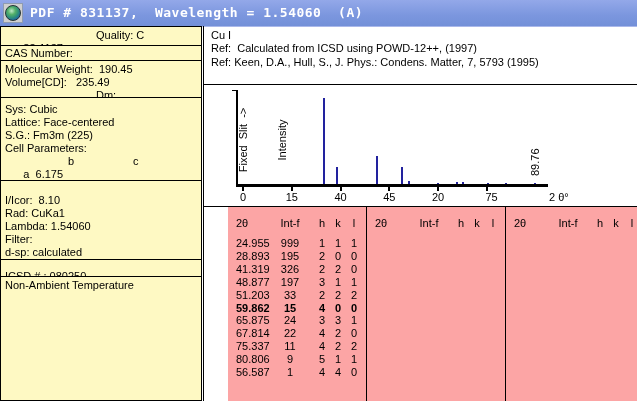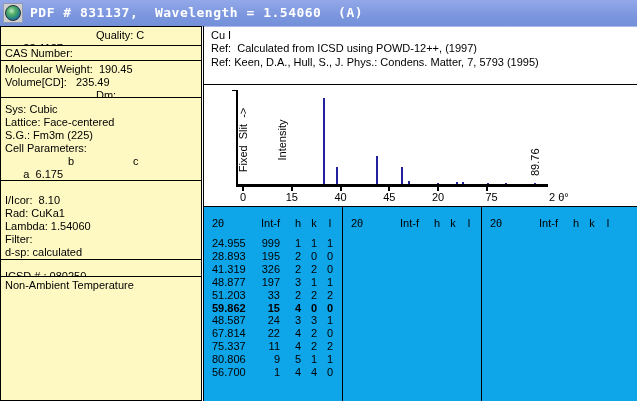--- a/index.html
+++ b/index.html
@@ -45,28 +45,28 @@
   .tick{position:absolute;top:102px;width:2px;height:4px;background:#000;}
   .ticklabel{position:absolute;top:106px;width:22px;text-align:center;}
   .peak{position:absolute;width:2px;}
   #xaxis-label{position:absolute;left:345px;top:106px;white-space:pre;}
   #ylabel{position:absolute;left:-33px;top:42px;width:105px;height:26px;transform:rotate(-90deg);
     text-align:center;line-height:13px;white-space:pre;}
   #peak-annotation{position:absolute;left:313px;top:67px;width:36px;height:12px;transform:rotate(-90deg);
     text-align:left;}
 
   
-  .tgroup{position:absolute;top:207px;height:194px;box-sizing:border-box;background:#0ea5e9;}
+  .tgroup{position:absolute;top:207px;height:194px;box-sizing:border-box;background:#fca5a5;margin-left:24px;}
   #tg1{left:204px;width:139px;border-right:1px solid #000;}
   #tg2{left:343px;width:139px;border-right:1px solid #000;}
   #tg3{left:482px;width:155px;}
   .thead{position:absolute;top:10px;left:0;width:100%;height:13px;}
   .trow{position:absolute;left:0;width:100%;height:13px;}
   .c-2t{position:absolute;left:8px;width:46px;text-align:left;}
-  .c-if{position:absolute;left:48px;width:28px;text-align:right;}
+  .c-if{position:absolute;left:48px;width:28px;text-align:center;}
   .c-h{position:absolute;left:86px;width:16px;text-align:center;}
   .c-k{position:absolute;left:102px;width:16px;text-align:center;}
   .c-l{position:absolute;left:118px;width:16px;text-align:center;}
 </style>
 </head>
 <body>
 
 <div id="stage">
 
   <div id="titlebar">
@@ -211,21 +211,21 @@
           <span class="c-l">2</span>
         </div>
         <div class="trow" style="top: 94.5px; font-weight: bold;">
           <span class="c-2t">59.862</span>
           <span class="c-if">15</span>
           <span class="c-h">4</span>
           <span class="c-k">0</span>
           <span class="c-l">0</span>
         </div>
         <div class="trow" style="top: 107.4px;">
-          <span class="c-2t">48.587</span>
+          <span class="c-2t">65.875</span>
           <span class="c-if">24</span>
           <span class="c-h">3</span>
           <span class="c-k">3</span>
           <span class="c-l">1</span>
         </div>
         <div class="trow" style="top: 120.3px;">
           <span class="c-2t">67.814</span>
           <span class="c-if">22</span>
           <span class="c-h">4</span>
           <span class="c-k">2</span>
@@ -239,21 +239,21 @@
           <span class="c-l">2</span>
         </div>
         <div class="trow" style="top: 146.1px;">
           <span class="c-2t">80.806</span>
           <span class="c-if">9</span>
           <span class="c-h">5</span>
           <span class="c-k">1</span>
           <span class="c-l">1</span>
         </div>
         <div class="trow" style="top: 159px;">
-          <span class="c-2t">56.700</span>
+          <span class="c-2t">56.587</span>
           <span class="c-if">1</span>
           <span class="c-h">4</span>
           <span class="c-k">4</span>
           <span class="c-l">0</span>
         </div>
       </div>
   </div>
   <div id="tg2" class="tgroup">
     <div class="thead">
       <span class="c-2t">2θ</span>

